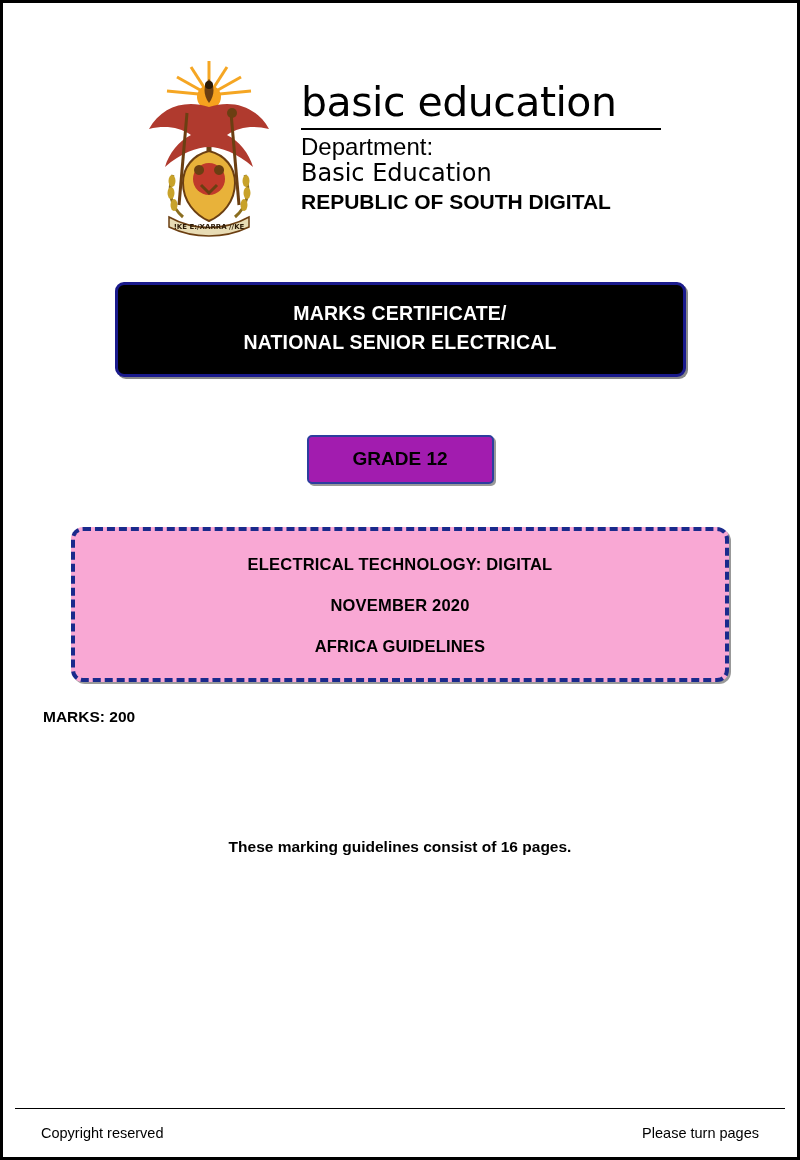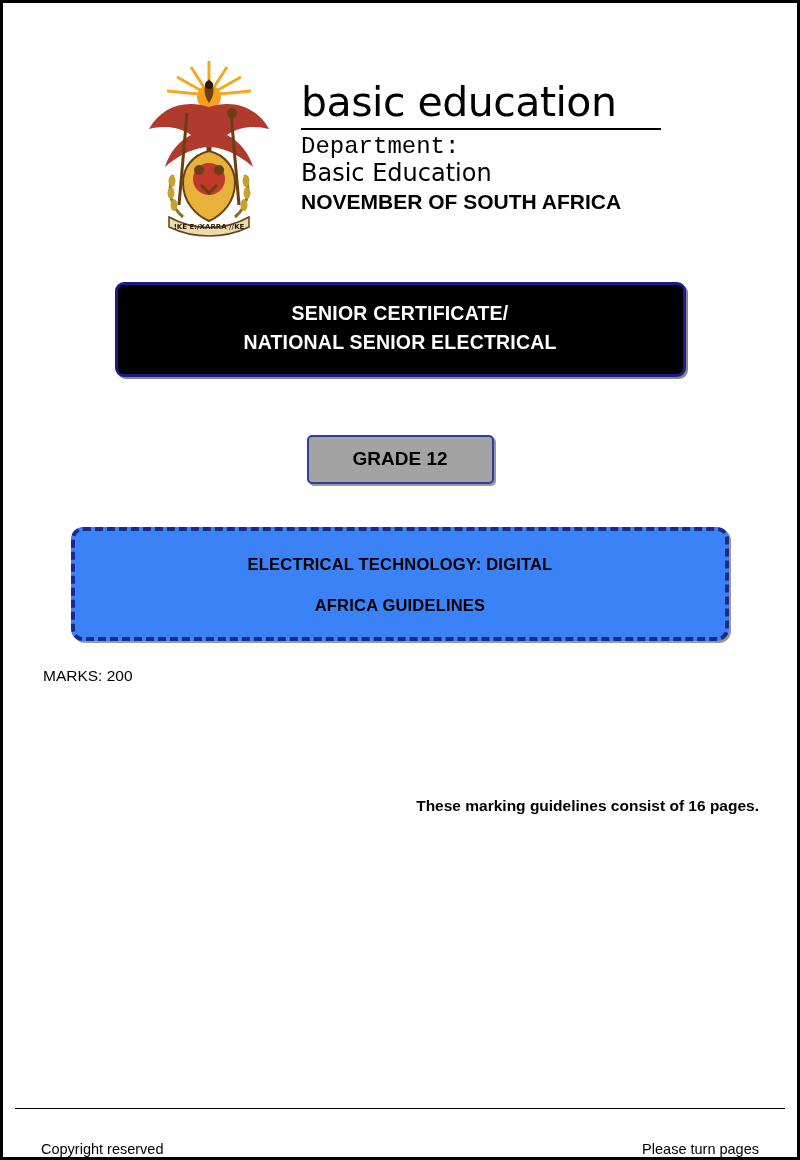--- a/index.html
+++ b/index.html
@@ -56,21 +56,21 @@
     color: #000;
     font-family: "DejaVu Sans", sans-serif;
   }
   .dept-rule {
     border-bottom: 2px solid #000;
     margin: 4px 0 3px 0;
   }
   .dept-line1 {
     font-size: 24px;
     line-height: 1.15;
-    font-family: Liberation Mono, monospace;
+    font-family: Liberation Sans, sans-serif;
   }
   .dept-line2 {
     font-size: 24px;
     line-height: 1.15;
     font-family: "DejaVu Sans", sans-serif;
   }
   .dept-line3 {
     font-size: 21px;
     line-height: 1.2;
     font-weight: bold;
@@ -100,76 +100,76 @@
   }
 
   
   .grade-wrap {
     display: flex;
     justify-content: center;
     margin-top: 58px;
   }
   .grade-box {
     width: 183px;
-    background: #a3a3a3;
+    background: #a21caf;
     border: 2px solid #2c3e9e;
     border-radius: 5px;
     text-align: center;
     padding: 11px 0 12px 0;
     font-weight: bold;
     font-size: 19px;
     box-shadow: 2px 2px 0 #999;
   }
 
   
   .subject-wrap {
     display: flex;
     justify-content: center;
     margin-top: 43px;
   }
   .subject-box {
     width: 630px;
-    background: #3b82f6;
+    background: #f9a8d4;
     border: 4px dashed #1a2a8c;
     border-radius: 12px;
     text-align: center;
     padding: 24px 10px 22px 10px;
     box-shadow: 2px 2px 0 #999;
   }
   .subject-line {
     font-weight: bold;
     font-size: 16.5px;
     letter-spacing: 0.2px;
   }
   .subject-line + .subject-line {
     margin-top: 22px;
   }
 
   
   .marks {
     margin-top: 26px;
-    font-weight: normal;
+    font-weight: bold;
     font-size: 15.5px;
     padding-left: 2px;
   }
 
   
   .pages-note {
     margin-top: 112px;
-    text-align: right;
+    text-align: center;
     font-weight: bold;
     font-size: 15.5px;
   }
 
   
   .footer {
     position: absolute;
     left: 38px;
     right: 38px;
-    bottom: 0;
+    bottom: 16px;
     display: flex;
     justify-content: space-between;
     font-size: 14.5px;
   }
   .footer-rule {
     position: absolute;
     left: 12px;
     right: 12px;
     bottom: 48px;
     border-top: 1px solid #000;
@@ -226,38 +226,39 @@
           <path d="M30 162 C55 176 85 176 110 162 L110 172 C85 184 55 184 30 172 Z" fill="#e8dcb5" stroke="#6b3f12" stroke-width="1.5"></path>
           <text x="70" y="174" font-size="7" text-anchor="middle" fill="#2b1a06" font-family="DejaVu Sans, sans-serif">!KE E:/XARRA //KE</text>
         </svg>
       </div>
 
       <div class="dept-text">
         <div class="dept-title">basic education</div>
         <div class="dept-rule"></div>
         <div class="dept-line1">Department:</div>
         <div class="dept-line2">Basic Education</div>
-        <div class="dept-line3">NOVEMBER OF SOUTH AFRICA</div>
+        <div class="dept-line3">REPUBLIC OF SOUTH DIGITAL</div>
       </div>
     </div>
 
     <div class="cert-wrap">
       <div class="cert-banner">
-        <div>SENIOR CERTIFICATE/</div>
+        <div>MARKS CERTIFICATE/</div>
         <div>NATIONAL SENIOR ELECTRICAL</div>
       </div>
     </div>
 
     <div class="grade-wrap">
       <div class="grade-box">GRADE 12</div>
     </div>
 
     <div class="subject-wrap">
       <div class="subject-box">
         <div class="subject-line">ELECTRICAL TECHNOLOGY: DIGITAL</div>
+        <div class="subject-line">NOVEMBER 2020</div>
         <div class="subject-line">AFRICA GUIDELINES</div>
       </div>
     </div>
 
     <div class="marks">MARKS:  200</div>
 
     <div class="pages-note">These marking guidelines consist of 16 pages.</div>
 
   </div>
 

